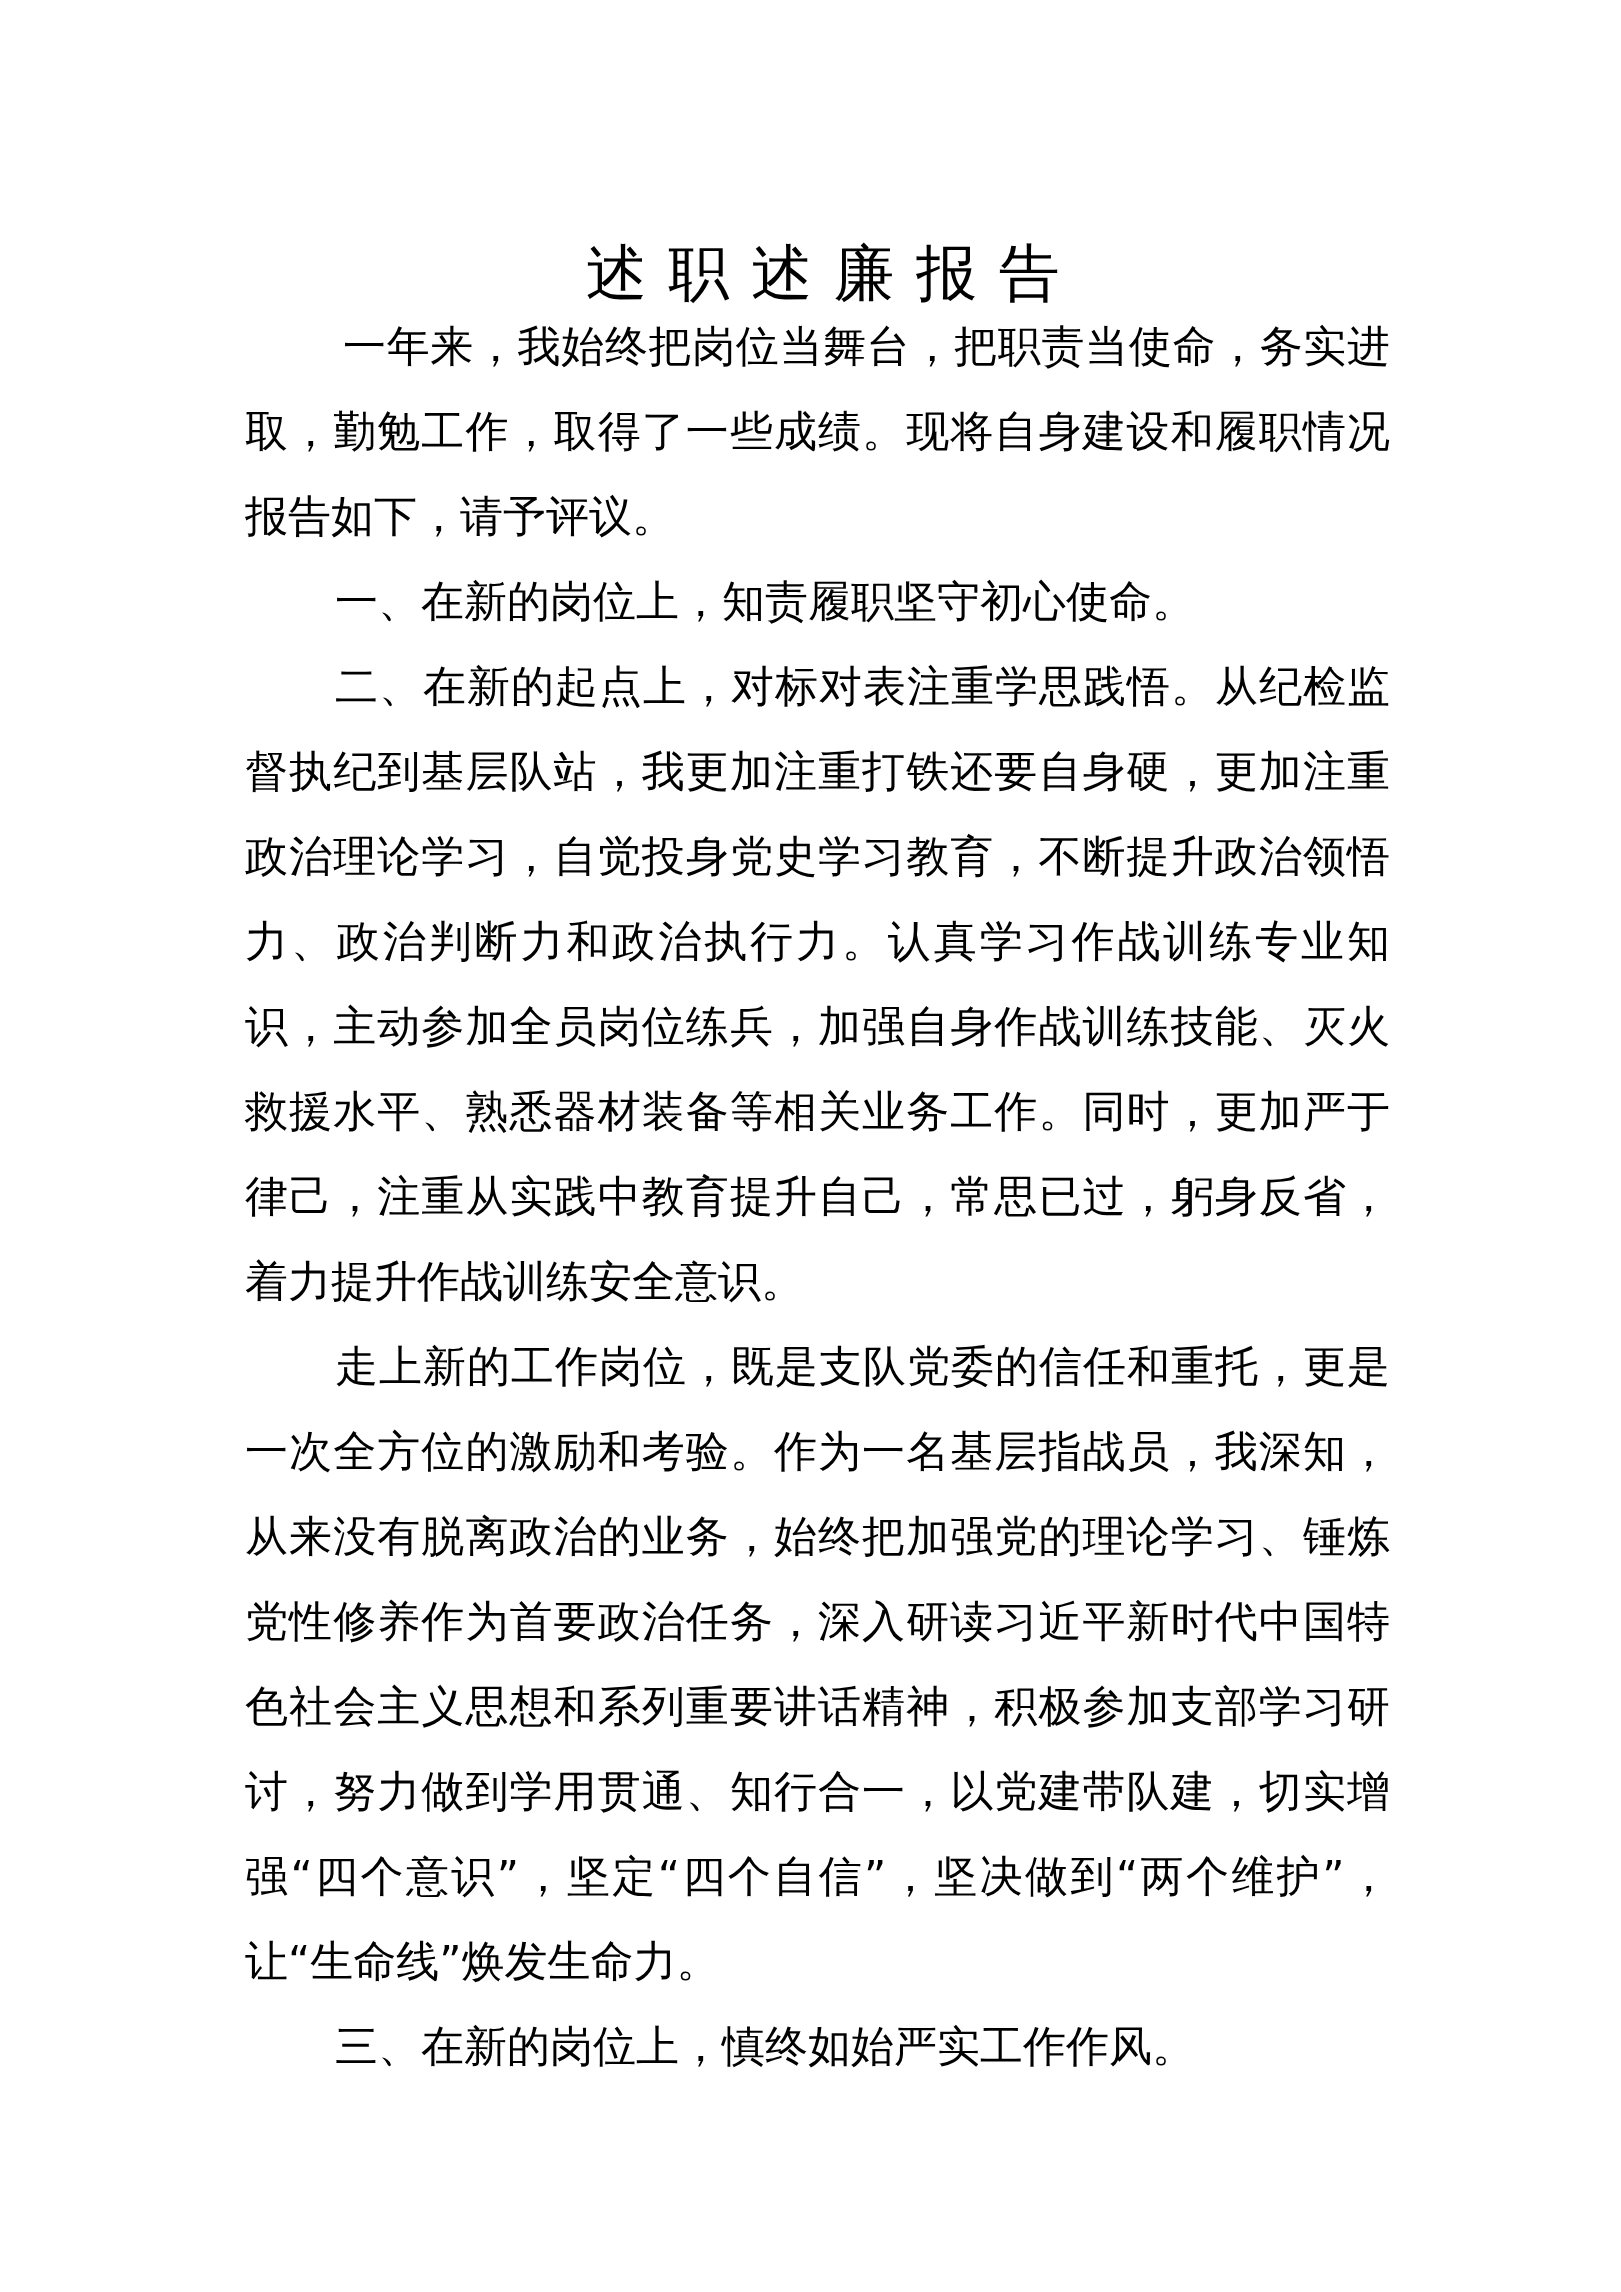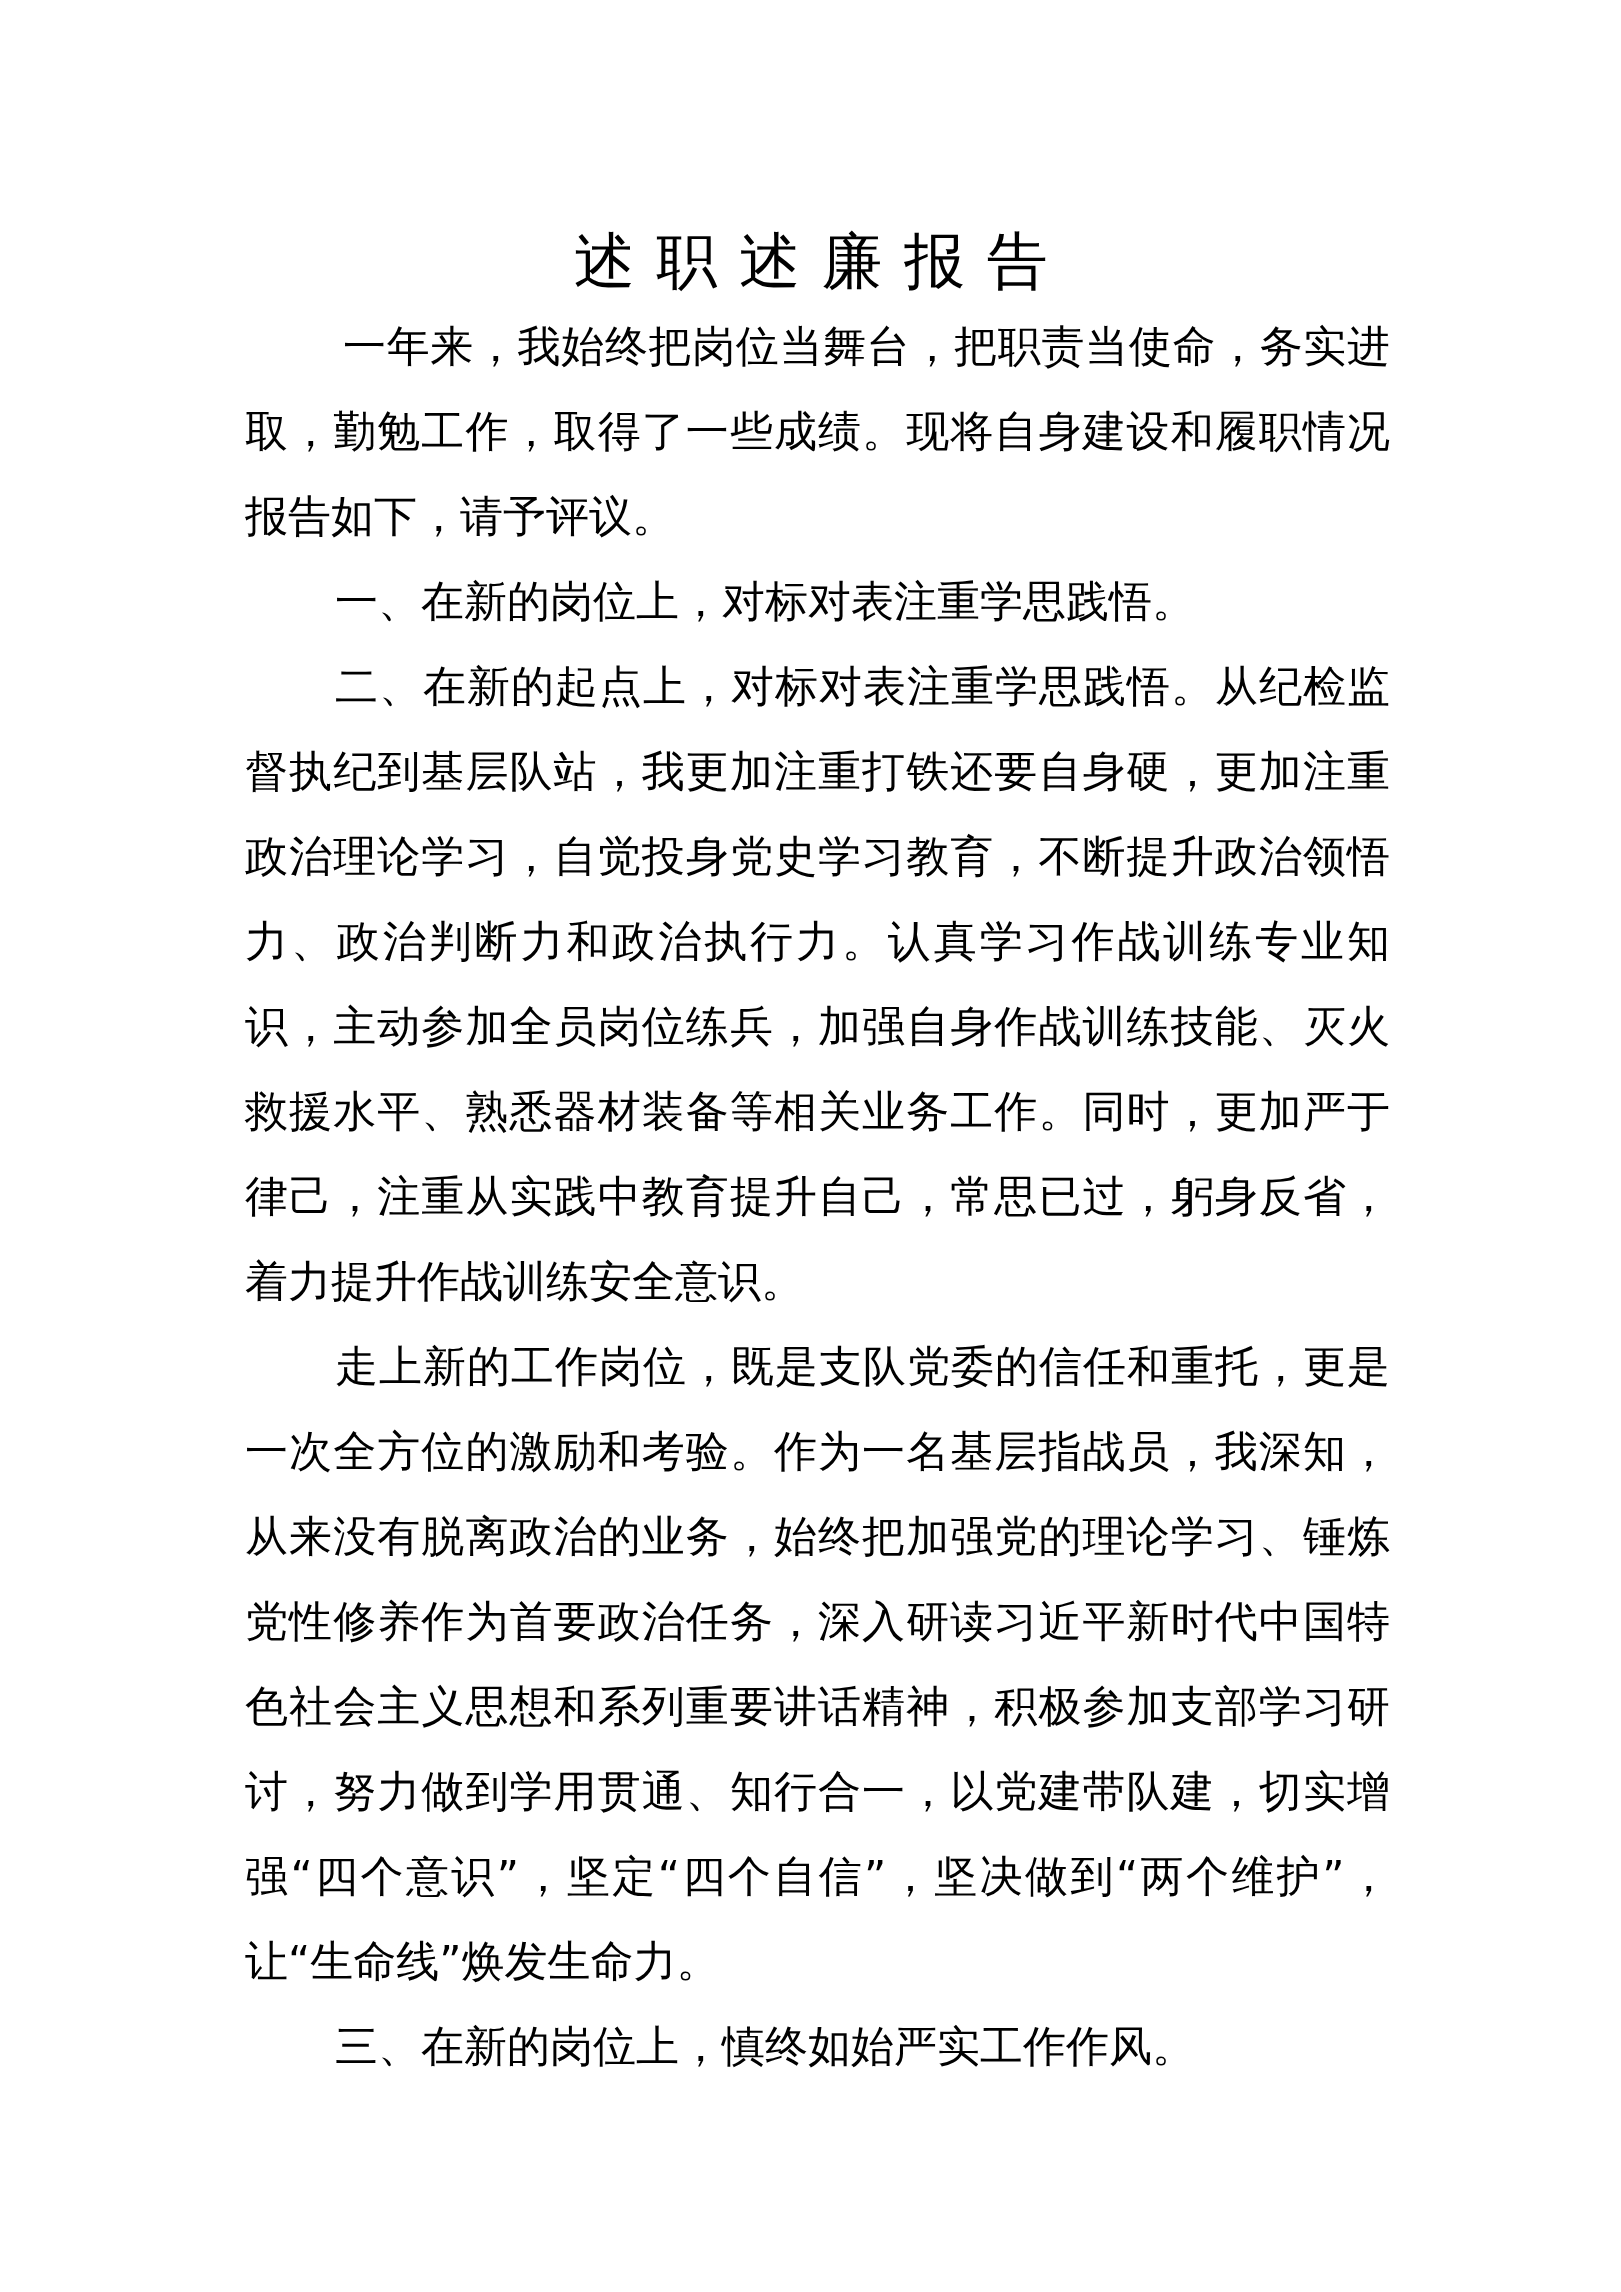--- a/index.html
+++ b/index.html
@@ -24,21 +24,21 @@
     .title {
       position: absolute;
       left: 0;
       top: 218px;
       width: 1145px;
       text-align: center;
       font-size: 61px;
       letter-spacing: 21.6px;
       line-height: 78px;
       font-weight: normal;
-      margin: 4px;
+      margin: 16px;
     }
     .body-text {
       position: absolute;
       left: 0;
       top: 304px;
       width: 1145px;
       font-size: 43px;
       line-height: 85px;
     }
     .para {
@@ -56,19 +56,19 @@
     }
   </style>
 </head>
 <body>
 
 <div class="page">
   <h1 class="title">述职述廉报告</h1>
 
   <div class="body-text">
     <p class="para first">一年来，我始终把岗位当舞台，把职责当使命，务实进取，勤勉工作，取得了一些成绩。现将自身建设和履职情况报告如下，请予评议。</p>
-    <p class="heading">一、在新的岗位上，对标对表注重学思践悟。</p>
+    <p class="heading">一、在新的岗位上，知责履职坚守初心使命。</p>
     <p class="para">二、在新的起点上，对标对表注重学思践悟。从纪检监督执纪到基层队站，我更加注重打铁还要自身硬，更加注重政治理论学习，自觉投身党史学习教育，不断提升政治领悟力、政治判断力和政治执行力。认真学习作战训练专业知识，主动参加全员岗位练兵，加强自身作战训练技能、灭火救援水平、熟悉器材装备等相关业务工作。同时，更加严于律己，注重从实践中教育提升自己，常思已过，躬身反省，着力提升作战训练安全意识。</p>
     <p class="para">走上新的工作岗位，既是支队党委的信任和重托，更是一次全方位的激励和考验。作为一名基层指战员，我深知，从来没有脱离政治的业务，始终把加强党的理论学习、锤炼党性修养作为首要政治任务，深入研读习近平新时代中国特色社会主义思想和系列重要讲话精神，积极参加支部学习研讨，努力做到学用贯通、知行合一，以党建带队建，切实增强“四个意识”，坚定“四个自信”，坚决做到“两个维护”，让“生命线”焕发生命力。</p>
     <p class="heading">三、在新的岗位上，慎终如始严实工作作风。</p>
   </div>
 </div>
 
 
 </body></html>

